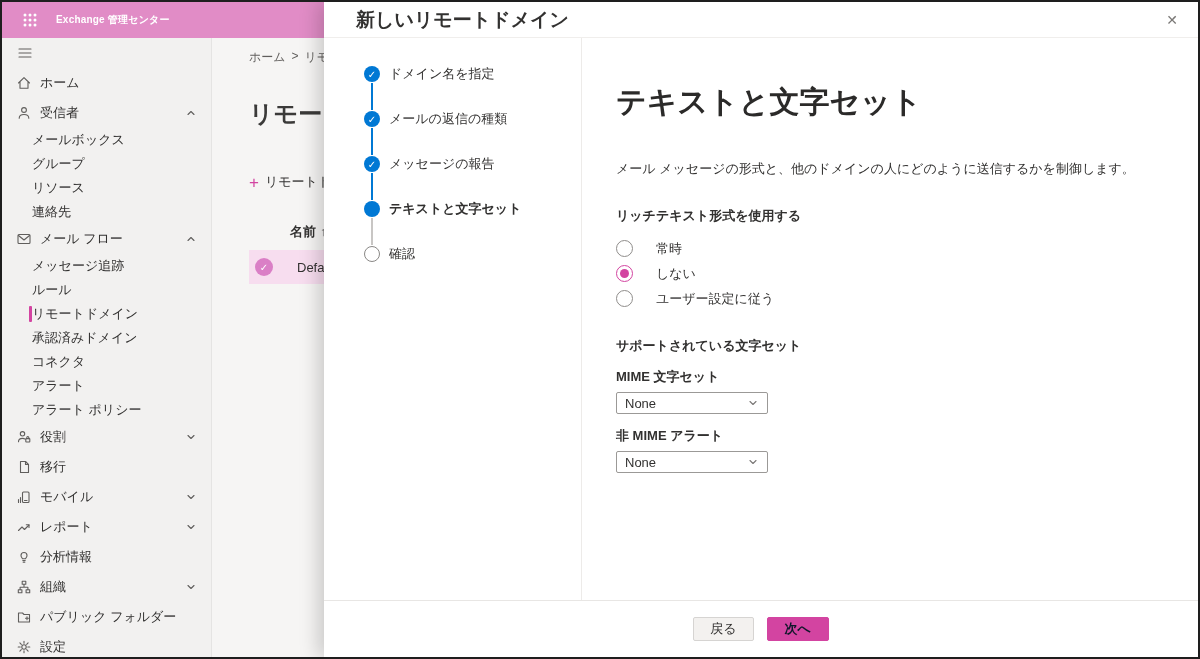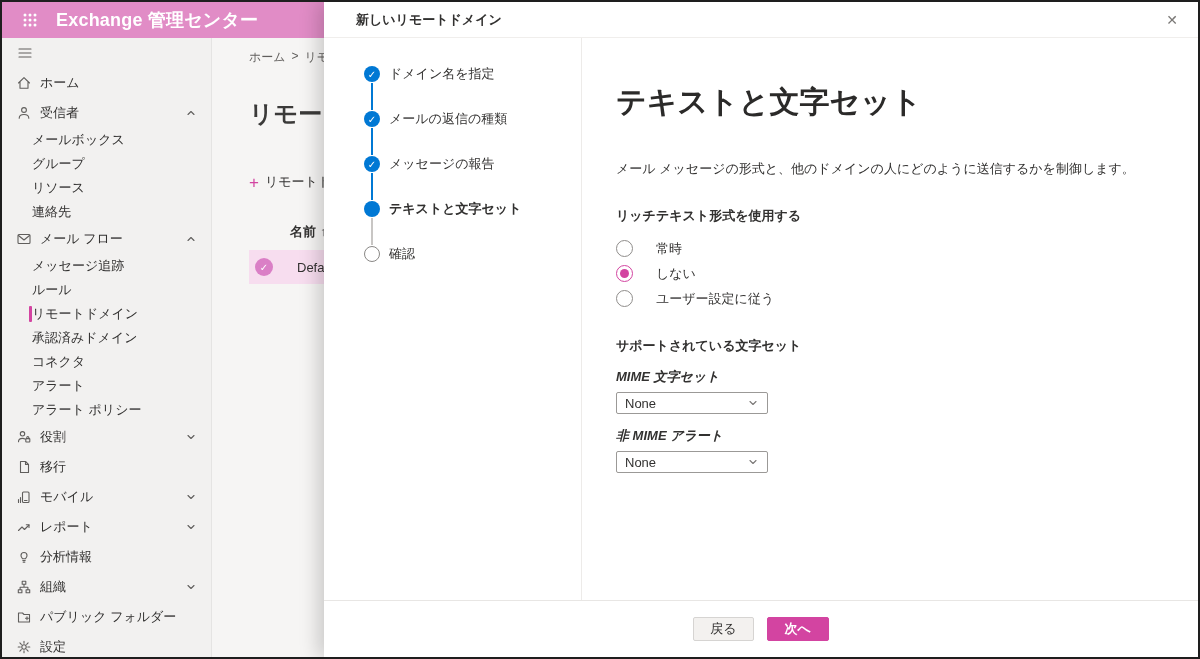--- a/index.html
+++ b/index.html
@@ -3,21 +3,21 @@
 <meta charset="utf-8">
 <style>
   * { margin:0; padding:0; box-sizing:border-box; }
   html,body { width:1200px; height:659px; }
   body { font-family:"Liberation Sans","DejaVu Sans",sans-serif; color:#323130; }
   .screen { position:relative; width:1200px; height:659px; border:2px solid #1e1e1e; overflow:hidden; background:#fff; }
 
   
   .topbar { position:absolute; left:0; top:0; right:0; height:36px; background:#e18cc6; display:flex; align-items:center; padding-left:10px; z-index:1; }
   .waffle { width:36px; height:36px; display:flex; align-items:center; justify-content:center; cursor:pointer; }
-  .topbar-title { color:#fff; font-size:18px; font-weight:700; margin-left:8px; letter-spacing:.2px; }
+  .topbar-title { color:#fff; font-size:10px; font-weight:700; margin-left:8px; letter-spacing:.2px; }
 
   
   .sidebar { position:absolute; left:0; top:36px; bottom:0; width:210px; background:#f2f1f0; border-right:1px solid rgba(0,0,0,.05); overflow:hidden; z-index:1; }
   .hamburger { height:30px; display:flex; align-items:center; padding-left:15px; cursor:pointer; }
   .nav-item { position:relative; display:flex; align-items:center; height:30px; padding-left:14px; font-size:13px; color:#323130; cursor:pointer; }
   .nav-item .nav-icon { width:16px; height:16px; margin-right:8px; display:flex; align-items:center; justify-content:center; flex:none; }
   .nav-item.sub { height:24px; padding-left:30px; font-size:13px; }
   .nav-item .chev { position:absolute; right:14px; top:50%; transform:translateY(-50%); display:flex; }
   .nav-item.selected::before { content:""; position:absolute; left:27px; top:50%; transform:translateY(-50%); width:3px; height:16px; background:#d344a1; border-radius:1px; }
   .nav-label { white-space:nowrap; }
@@ -31,21 +31,21 @@
   .add-btn .plus { color:#d344a1; font-size:17px; font-weight:400; line-height:1; }
   .bg-table-head { margin:32px 0 0 0; padding-left:78px; font-size:13px; font-weight:700; color:#323130; white-space:nowrap; }
   .bg-table-head .arrow { font-weight:400; color:#605e5c; margin-left:4px; font-size:12px; }
   .bg-row { margin:9px 0 0 37px; height:34px; background:#f7ddef; display:flex; align-items:center; cursor:pointer; }
   .row-check { width:18px; height:18px; border-radius:50%; background:#da7fc6; color:#fff; font-size:10px; display:flex; align-items:center; justify-content:center; margin-left:6px; flex:none; }
   .bg-row .row-name { margin-left:24px; font-size:13px; color:#323130; white-space:nowrap; }
 
   
   .wizard { position:absolute; left:322px; top:0; right:0; bottom:0; background:#fff; z-index:5; box-shadow:-6px 0 18px rgba(0,0,0,.18); display:flex; flex-direction:column; }
   .wiz-header { height:36px; flex:none; border-bottom:1px solid #f0eeec; display:flex; align-items:center; padding-left:32px; position:relative; }
-  .wiz-title { font-size:13px; font-weight:700; color:#323130;text-align:center; }
+  .wiz-title { font-size:19px; font-weight:700; color:#323130;text-align:center; }
   .wiz-close { position:absolute; right:16px; top:50%; transform:translateY(-50%); font-size:14px; color:#7a7876; cursor:pointer; padding:2px 4px; }
   .wiz-body { flex:1; display:flex; overflow:hidden; }
 
   
   .steps { width:258px; flex:none; border-right:1px solid #edebe9; padding:27px 0 0 40px; }
   .step { display:flex; align-items:center; height:18px; gap:9px; }
   .step-circle { width:16px; height:16px; border-radius:50%; flex:none; display:flex; align-items:center; justify-content:center; }
   .step.completed .step-circle { background:#0078d4; color:#fff; font-size:10px; }
   .step.current .step-circle { background:#0078d4; }
   .step.upcoming .step-circle { background:#fff; border:1.5px solid #8a8886; }
@@ -60,29 +60,29 @@
   .content-heading { margin-top:44px; font-size:30px; font-weight:700; color:#2b2a29; white-space:nowrap; }
   .content-desc { margin-top:37px; font-size:13px; color:#323130; white-space:nowrap; }
   .group-label { margin-top:29px; font-size:13px; font-weight:700; }
   .radio-row { margin-top:0; height:25px; display:flex; align-items:center; gap:23px; cursor:pointer; }
   .radio-group { margin-top:11px; }
   .radio { width:17px; height:17px; border-radius:50%; border:1px solid #8f8d8b; background:#fff; flex:none; display:flex; align-items:center; justify-content:center; }
   .radio.on { border-color:#d344a1; }
   .radio.on::after { content:""; width:9px; height:9px; border-radius:50%; background:#d344a1; }
   .radio-label { font-size:13px; color:#323130; }
   .section-label { margin-top:26px; font-size:13px; font-weight:700; }
-  .field-label { margin-top:13px; font-size:13px; font-weight:700;font-style:italic; }
+  .field-label { margin-top:13px; font-size:13px; font-weight:700; }
   .dropdown { margin-top:6px; width:152px; height:22px; border:1px solid #9b9997; border-radius:2px; background:#fff; display:flex; align-items:center; justify-content:space-between; padding:0 8px; font-size:13px; color:#323130; cursor:pointer; }
   .dropdown .chev-down { display:flex; }
 
   
   .wiz-footer { height:57px; flex:none; border-top:1px solid #e8e6e4; display:flex; align-items:center; justify-content:center; gap:13px; background:#fff; }
   .btn { height:24px; font-size:13px; border-radius:2px; cursor:pointer; display:flex; align-items:center; justify-content:center; font-family:inherit; }
   .btn-back { min-width:56px; padding:0 16px; background:#f3f1ef; border:1px solid #d6d4d2; color:#323130; }
-  .btn-next { min-width:61px; padding:0 17px; background:#d344a1; border:1px solid #d344a1; color:#ffffff; font-weight:700; }
+  .btn-next { min-width:61px; padding:0 17px; background:#d344a1; border:1px solid #d344a1; color:#0f172a; font-weight:700; }
 
   svg.ic { stroke:#605e5c; fill:none; stroke-width:1.1; stroke-linecap:round; stroke-linejoin:round; }
 </style>
 </head>
 <body>
 
 <div class="screen">
 
   <header class="topbar">
     <div class="waffle">

